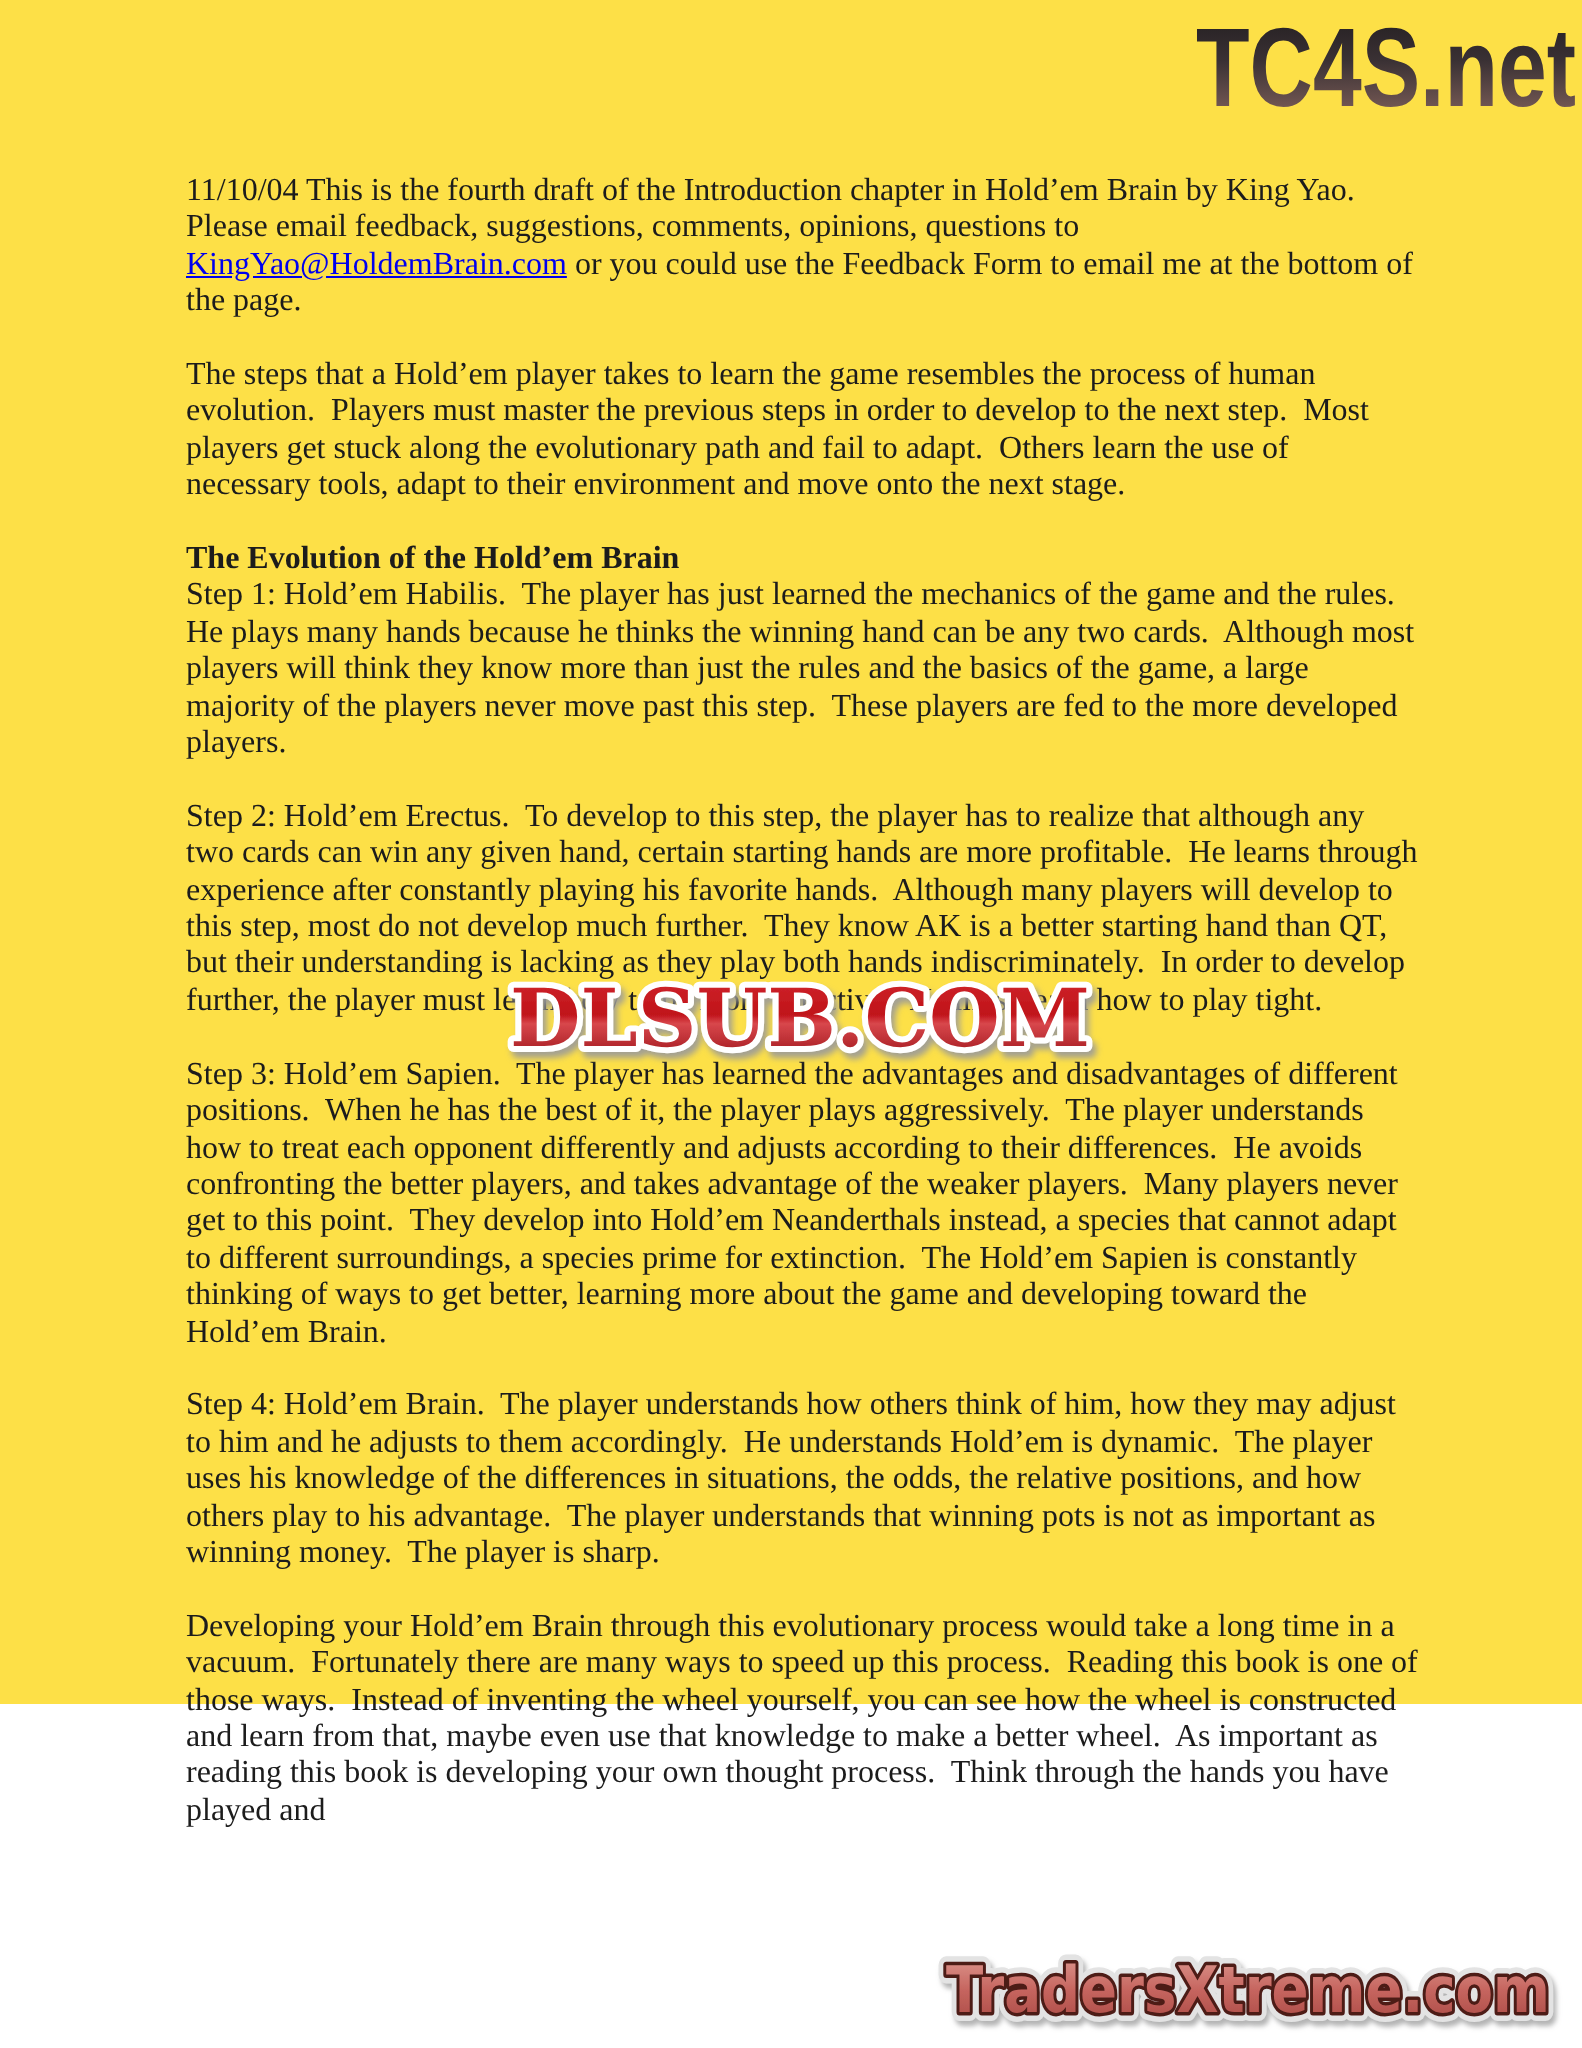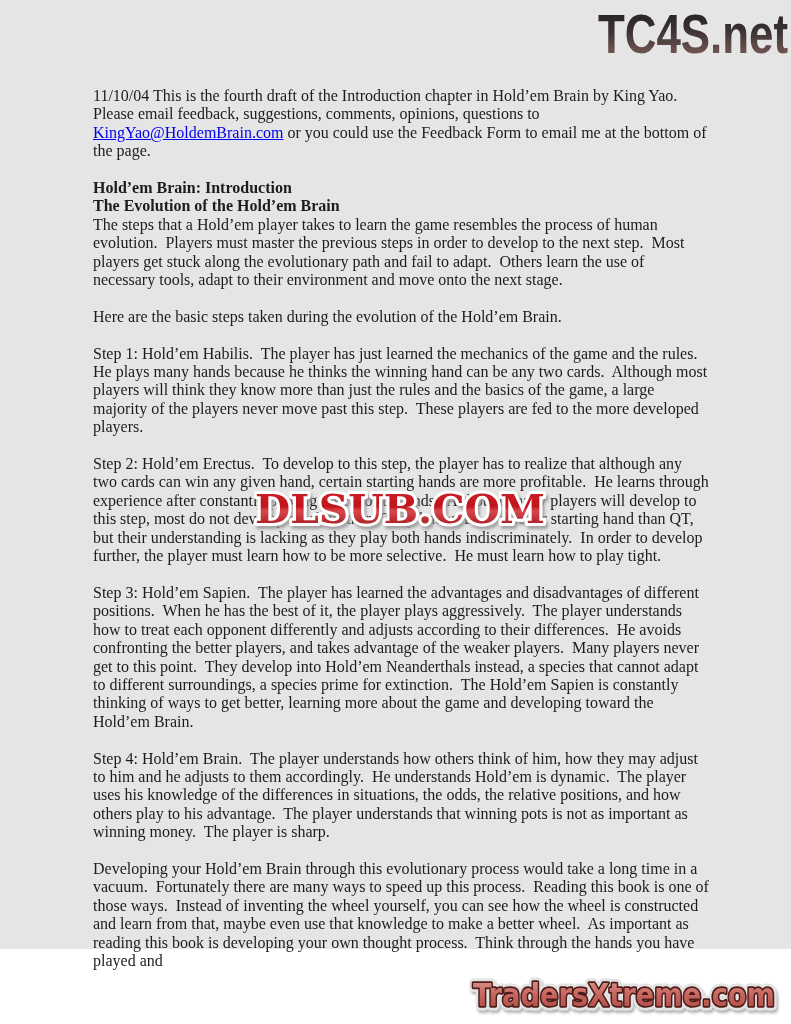--- a/index.html
+++ b/index.html
@@ -5,22 +5,22 @@
   html, body { margin: 0; padding: 0; }
   body {
     width: 791px; height: 1024px;
     background: #ffffff;
     font-family: "Liberation Serif", serif;
     overflow: hidden;
     position: relative;
   }
   .page {
     position: absolute; left: 0; top: 0;
-    width: 791px; height: 949px;
-    background: #e5e5e5;
+    width: 791px; height: 852px;
+    background: #fde047;
   }
   
   .logo-tc4s {
     position: absolute; top: 5px; left: 596px;
     width: 195px; height: 52px;
   }
   
   .content {
     position: absolute; left: 93px; top: 87px;
     width: 616px;
@@ -65,26 +65,24 @@
         <stop offset="0.8" stop-color="#6e5450"></stop>
         <stop offset="1" stop-color="#a58480"></stop>
       </linearGradient>
     </defs>
     <text x="2" y="48" font-family="Liberation Sans, sans-serif" font-weight="bold" font-size="56" textLength="190" lengthAdjust="spacingAndGlyphs" fill="url(#tcgrad)">TC4S.net</text>
   </svg>
 
   <div class="content">
     <p class="para"><span>11/10/04 This is the fourth draft of the Introduction chapter in Hold’em Brain by King Yao.  Please email feedback, suggestions, comments, opinions, questions to </span><a class="email-link" href="#">KingYao@HoldemBrain.com</a><span> or you could use the Feedback Form to email me at the bottom of the page.</span></p>
 
-    <p class="para bold no-gap">Hold’em Brain: Introduction</p>
 
+    <p class="para">The steps that a Hold’em player takes to learn the game resembles the process of human evolution.  Players must master the previous steps in order to develop to the next step.  Most players get stuck along the evolutionary path and fail to adapt.  Others learn the use of necessary tools, adapt to their environment and move onto the next stage.</p>
     <p class="para bold no-gap">The Evolution of the Hold’em Brain</p>
-    <p class="para">The steps that a Hold’em player takes to learn the game resembles the process of human evolution.  Players must master the previous steps in order to develop to the next step.  Most players get stuck along the evolutionary path and fail to adapt.  Others learn the use of necessary tools, adapt to their environment and move onto the next stage.</p>
 
-    <p class="para">Here are the basic steps taken during the evolution of the Hold’em Brain.</p>
 
     <p class="para">Step 1: Hold’em Habilis.  The player has just learned the mechanics of the game and the rules.  He plays many hands because he thinks the winning hand can be any two cards.  Although most players will think they know more than just the rules and the basics of the game, a large majority of the players never move past this step.  These players are fed to the more developed players.</p>
     <p class="para">Step 2: Hold’em Erectus.  To develop to this step, the player has to realize that although any two cards can win any given hand, certain starting hands are more profitable.  He learns through experience after constantly playing his favorite hands.  Although many players will develop to this step, most do not develop much further.  They know AK is a better starting hand than QT, but their understanding is lacking as they play both hands indiscriminately.  In order to develop further, the player must learn how to be more selective.  He must learn how to play tight.</p>
     <p class="para">Step 3: Hold’em Sapien.  The player has learned the advantages and disadvantages of different positions.  When he has the best of it, the player plays aggressively.  The player understands how to treat each opponent differently and adjusts according to their differences.  He avoids confronting the better players, and takes advantage of the weaker players.  Many players never get to this point.  They develop into Hold’em Neanderthals instead, a species that cannot adapt to different surroundings, a species prime for extinction.  The Hold’em Sapien is constantly thinking of ways to get better, learning more about the game and developing toward the Hold’em Brain.</p>
     <p class="para">Step 4: Hold’em Brain.  The player understands how others think of him, how they may adjust to him and he adjusts to them accordingly.  He understands Hold’em is dynamic.  The player uses his knowledge of the differences in situations, the odds, the relative positions, and how others play to his advantage.  The player understands that winning pots is not as important as winning money.  The player is sharp.</p>
     <p class="para">Developing your Hold’em Brain through this evolutionary process would take a long time in a vacuum.  Fortunately there are many ways to speed up this process.  Reading this book is one of those ways.  Instead of inventing the wheel yourself, you can see how the wheel is constructed and learn from that, maybe even use that knowledge to make a better wheel.  As important as reading this book is developing your own thought process.  Think through the hands you have played and</p>
   </div>
 
   <svg class="wm-dlsub" viewBox="0 0 305 46" aria-hidden="true">
     <defs>

